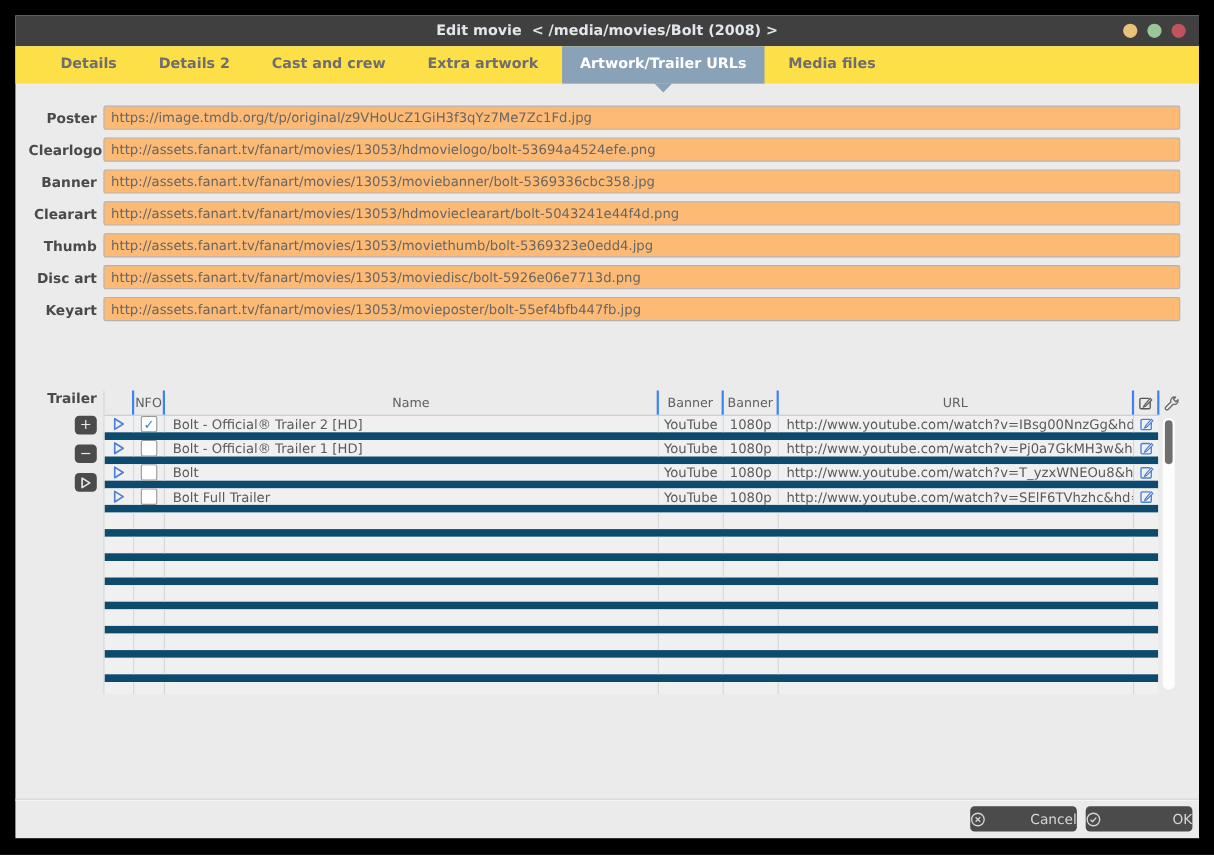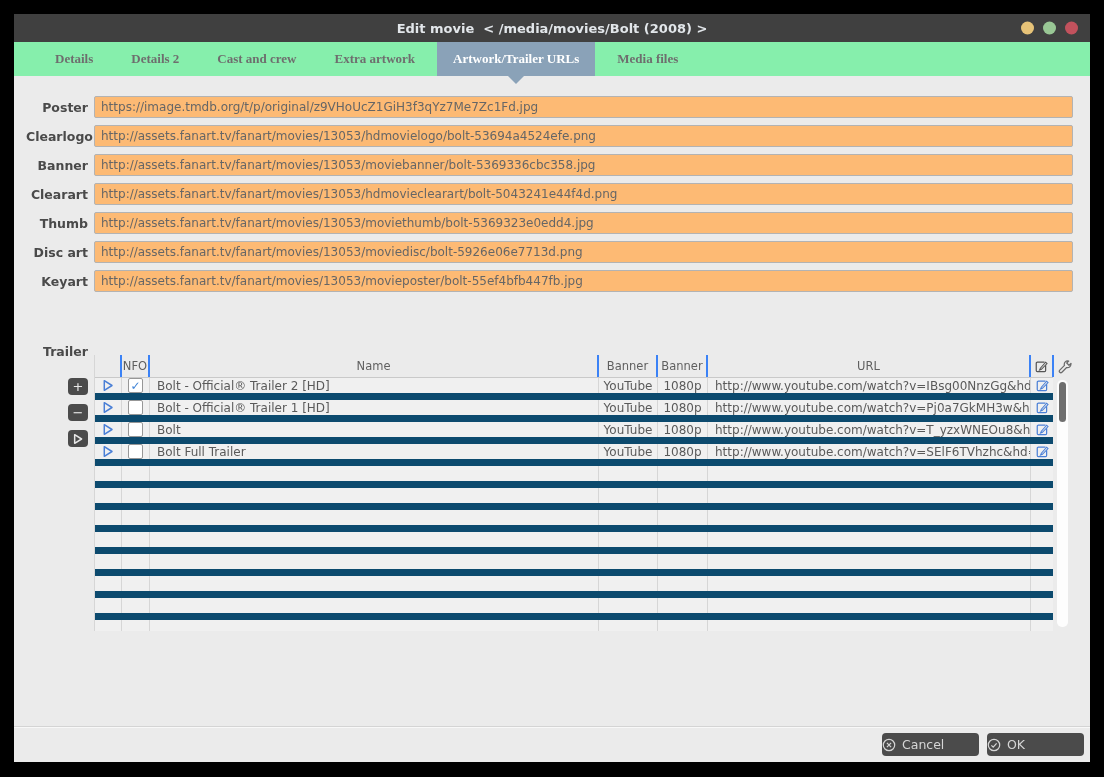--- a/index.html
+++ b/index.html
@@ -14,41 +14,41 @@
               display:flex; align-items:center; justify-content:center; }
   .titlebar .title { color:#e2e6ea; font-size:13px; font-weight:bold; white-space:pre; }
   .lights { position:absolute; right:12px; top:50%; transform:translateY(-50%);
             display:flex; gap:9px; }
   .light { width:13px; height:13px; border-radius:50%; display:inline-block; }
   .light.yellow { background:#e7c378; }
   .light.green  { background:#99c795; }
   .light.red    { background:#c2525d; }
 
   
-  .tabbar { height:34px; background:#86efac; display:flex; align-items:flex-end;
-            padding-left:22px; position:relative; z-index:5;font-family:Liberation Serif, serif; }
+  .tabbar { height:34px; background:#fde047; display:flex; align-items:flex-end;
+            padding-left:22px; position:relative; z-index:5; }
   .tab { line-height:34px; padding:0 16px; margin:0 3px; color:#6e6e6e;
          font-size:13px; font-weight:bold; cursor:default; white-space:nowrap; }
   .tab.active { background:#8aa2b8; color:#fff; position:relative; }
   .tab.active::after { content:""; position:absolute; top:100%; left:50%;
          transform:translateX(-50%); border:8px solid transparent;
          border-top:8px solid #8aa2b8; border-bottom:0; }
 
   
   .content { position:absolute; top:62px; left:0; right:0; bottom:36px; overflow:hidden; }
 
   .form { position:absolute; top:20px; left:12px; right:17px; }
   .frow { display:flex; align-items:center; margin-bottom:7px; height:22px; }
   .flabel { width:62px; text-align:right; font-size:12.5px; font-weight:bold;
             color:#4a4a4a; margin-right:6px; flex:none; }
   .finput { flex:1; height:22px; background:#fdba74; border:1px solid #b3b3b3;
             border-radius:2px; padding:0 6px; font-size:12px; color:#666;
             font-family:"DejaVu Sans","Liberation Sans",sans-serif; outline:none; }
 
-  .trailer-label { position:absolute; top:268px; left:12px; width:62px;
+  .trailer-label { position:absolute; top:278px; left:12px; width:62px;
                    text-align:right; font-size:12.5px; font-weight:bold; color:#4a4a4a; }
 
   .side-buttons { position:absolute; left:54px; top:302px; width:20px; }
   .sbtn { display:flex; align-items:center; justify-content:center;
           width:20px; height:17px; background:#4b4b4b; border:none; border-radius:4px;
           color:#e8e8e8; font-size:13px; line-height:1; margin-bottom:9px;
           font-family:"DejaVu Sans","Liberation Sans",sans-serif; cursor:pointer; }
   .sbtn svg { display:block; }
 
   
@@ -88,21 +88,21 @@
   .vscroll .thumb { position:absolute; left:2px; right:2px; top:2px; height:40px;
              background:#6f6f6f; border-radius:4px; }
 
   
   .footer { position:absolute; left:0; right:0; bottom:0; height:36px;
             border-top:1px solid #d4d4d4; box-shadow:inset 0 1px 0 #f8f8f8;
             display:flex; align-items:center; justify-content:flex-end;
             gap:8px; padding-right:6px; }
   .fbtn { width:97px; height:23px; background:#4b4b4b; border:none; border-radius:4px;
           color:#d6d6d6; font-size:12.5px; display:flex; align-items:center;
-          justify-content:flex-start; gap:6px; cursor:pointer;
+          justify-content:space-between; gap:6px; cursor:pointer;
           font-family:"DejaVu Sans","Liberation Sans",sans-serif; }
   .fbtn svg { display:block; }
 </style>
 </head>
 <body>
 
 <div class="window">
 
   <div class="titlebar">
     <span class="title">Edit movie  &lt; /media/movies/Bolt (2008) &gt;</span>

